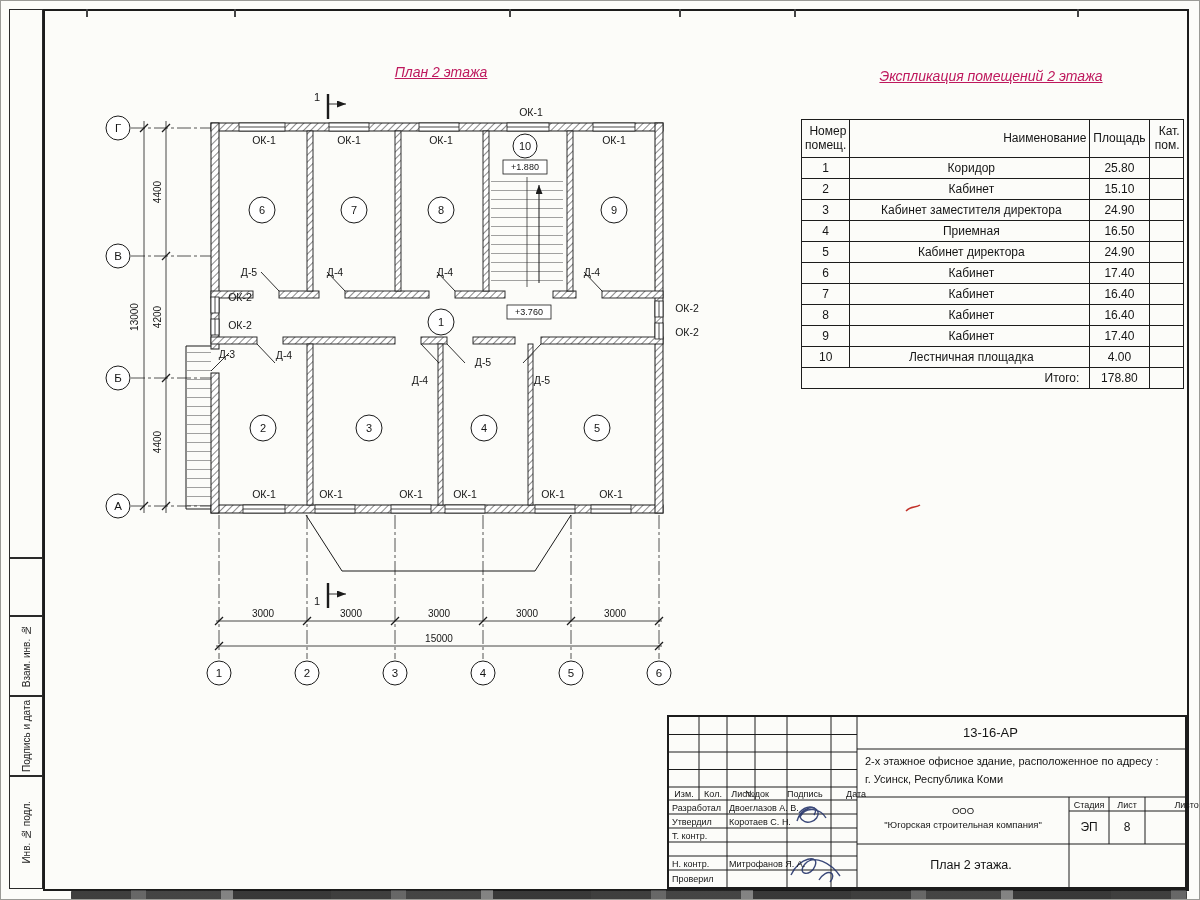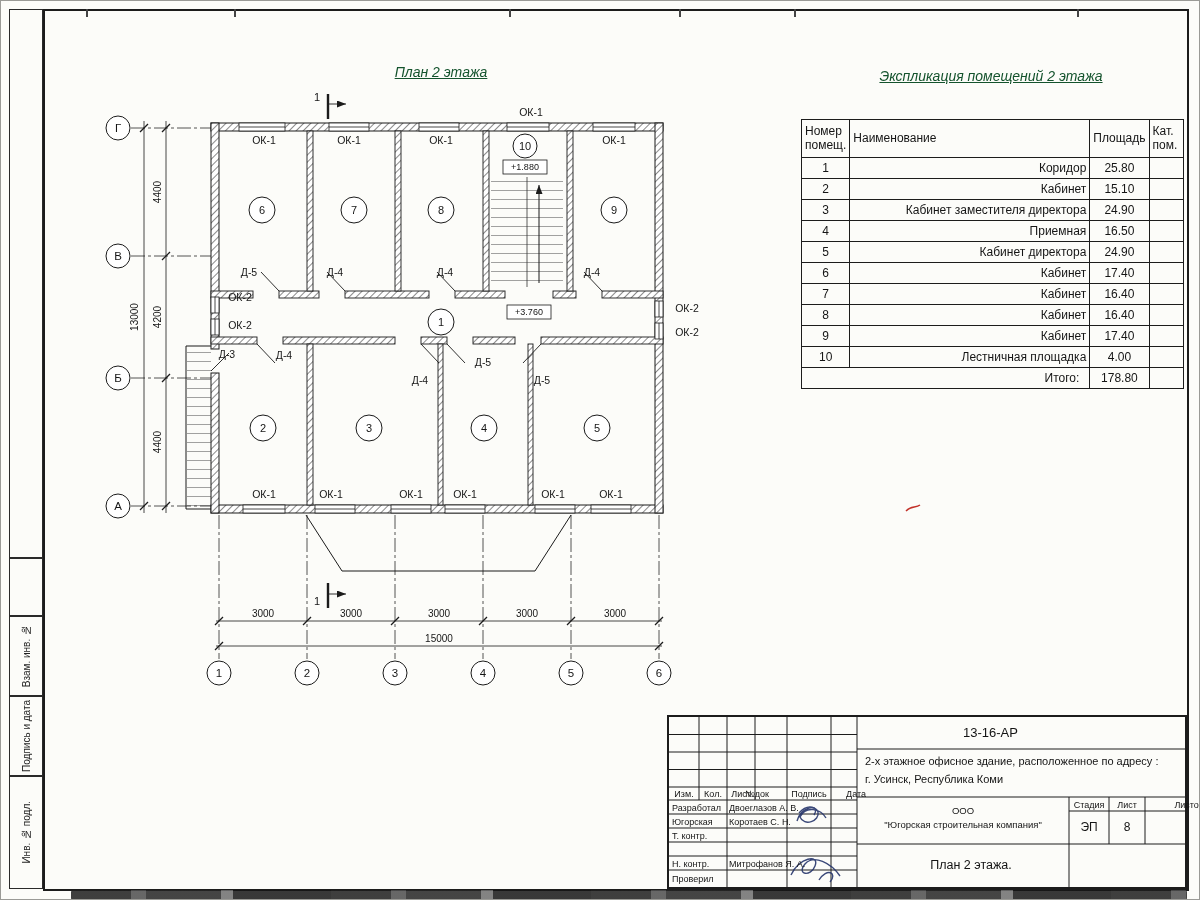--- a/index.html
+++ b/index.html
@@ -3,33 +3,33 @@
 <meta charset="utf-8">
 <style>
   *{margin:0;padding:0;box-sizing:border-box}
   html,body{background:#d9d9d5}
   body{font-family:"Liberation Sans",sans-serif;color:#151515}
   .sheet{position:relative;width:1200px;height:900px;background:#fcfcf9;overflow:hidden;border:1px solid #9a9a96}
   .frame{position:absolute;left:42px;top:8px;width:1146px;height:882px;border:2px solid #1c1c1c}
   .margin-box{position:absolute;left:8px;width:34px;border:1.5px solid #2a2a2a;display:flex;align-items:center;justify-content:center;background:transparent}
   .vtext{writing-mode:vertical-rl;transform:rotate(180deg);font-size:10px;white-space:nowrap;color:#222}
   .tick{position:absolute;top:8px;width:2px;height:8px;background:#444}
-  .sheet-title{position:absolute;font-style:italic;font-size:14px;text-decoration:underline;text-align:center;color:#14532d}
+  .sheet-title{position:absolute;font-style:italic;font-size:14px;text-decoration:underline;text-align:center;color:#be185d}
   svg{position:absolute;left:0;top:0}
   svg text{fill:#161616}
   .lbl{font-size:10.5px}
   .dim{font-size:10px}
   .ax{font-size:11.5px}
   .rm{font-size:11px}
   .elev{font-size:9px}
   .expl-table{position:absolute;left:800px;top:118px;border-collapse:collapse;font-size:12px;background:#fcfcf9}
   .expl-table td,.expl-table th{border:1px solid #1c1c1c;font-weight:normal;height:21px;padding:0 3px;vertical-align:middle}
-  .expl-table thead th{height:38px;text-align:left;line-height:1.15}
+  .expl-table thead th{height:38px;text-align:right;line-height:1.15}
   .expl-table .c{text-align:center}
-  .expl-table .l{text-align:right;padding-left:6px}
+  .expl-table .l{text-align:center;padding-left:6px}
   .expl-table .r{text-align:right;padding-right:10px}
   .notes{position:absolute;left:903px;top:638px;font-size:11px;line-height:1.22;color:#161616}
   .notes .indent{padding-left:14px}
   .title-block{position:absolute;left:666px;top:714px;width:520px;height:174px;border:2px solid #1c1c1c;background:#fcfcf9}
   .tb{position:absolute;font-size:9px;white-space:nowrap;color:#141414}
   .tb.center{text-align:center}
   .smudge{position:absolute;left:70px;top:889px;width:1116px;height:10px;background:repeating-linear-gradient(90deg,#1d1d1d 0 60px,#4d4d4d 60px 75px,#242424 75px 150px,#6e6e6e 150px 162px,#161616 162px 260px);opacity:.85;border-radius:2px}
 </style>
 </head>
 <body>
@@ -426,25 +426,25 @@
         <path d="M150,163 C158,150 169,156 161,165"></path>
       </g>
     </svg>
     <div class="tb center" style="left:188px;top:8px;width:267px;font-size:13px">13-16-АР</div>
     <div class="tb" style="left:196px;top:38px;font-size:11px">2-х этажное офисное здание, расположенное по адресу :</div>
     <div class="tb" style="left:196px;top:56px;font-size:11px">г. Усинск, Республика Коми</div>
     <div class="tb center" style="left:0;top:72px;width:30px">Изм.</div>
     <div class="tb center" style="left:30px;top:72px;width:28px">Кол.</div>
     <div class="tb center" style="left:58px;top:72px;width:28px">Лист</div>
     <div class="tb center" style="left:76px;top:72px;width:16px">№док</div>
-    <div class="tb center" style="left:118px;top:72px;width:44px">Подпись</div>
+    <div class="tb center" style="left:118px;top:72px;width:32px">Подпись</div>
     <div class="tb center" style="left:162px;top:72px;width:50px">Дата</div>
     <div class="tb" style="left:3px;top:86px">Разработал</div>
     <div class="tb" style="left:60px;top:86px">Двоеглазов А. В.</div>
-    <div class="tb" style="left:3px;top:100px">Югорская</div>
+    <div class="tb" style="left:3px;top:100px">Утвердил</div>
     <div class="tb" style="left:60px;top:100px">Коротаев С. Н.</div>
     <div class="tb" style="left:3px;top:114px">Т. контр.</div>
     <div class="tb" style="left:60px;top:114px"></div>
     <div class="tb" style="left:3px;top:142px">Н. контр.</div>
     <div class="tb" style="left:60px;top:142px">Митрофанов Я. А.</div>
     <div class="tb" style="left:3px;top:157px">Проверил</div>
     <div class="tb" style="left:60px;top:157px"></div>
     <div class="tb center" style="left:188px;top:88px;width:212px;font-size:9.5px">ООО</div>
     <div class="tb center" style="left:188px;top:102px;width:212px;font-size:9.5px">"Югорская строительная компания"</div>
     <div class="tb center" style="left:400px;top:83px;width:40px">Стадия</div>

